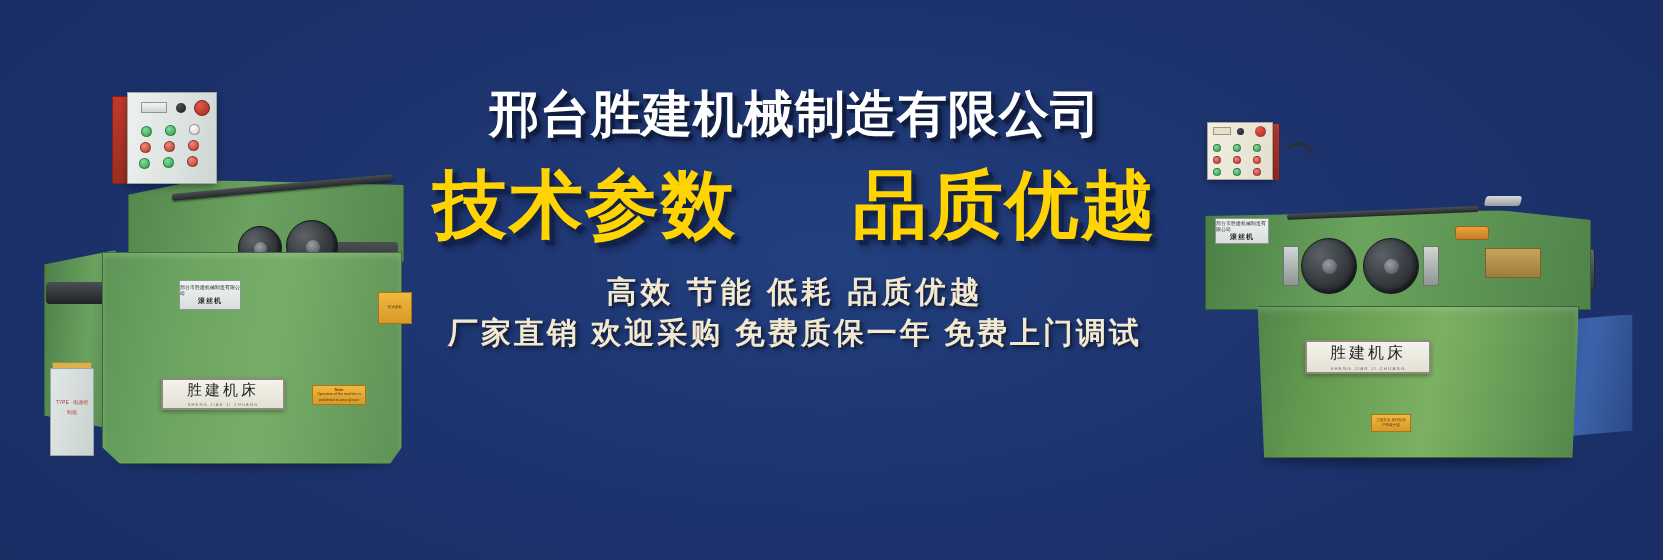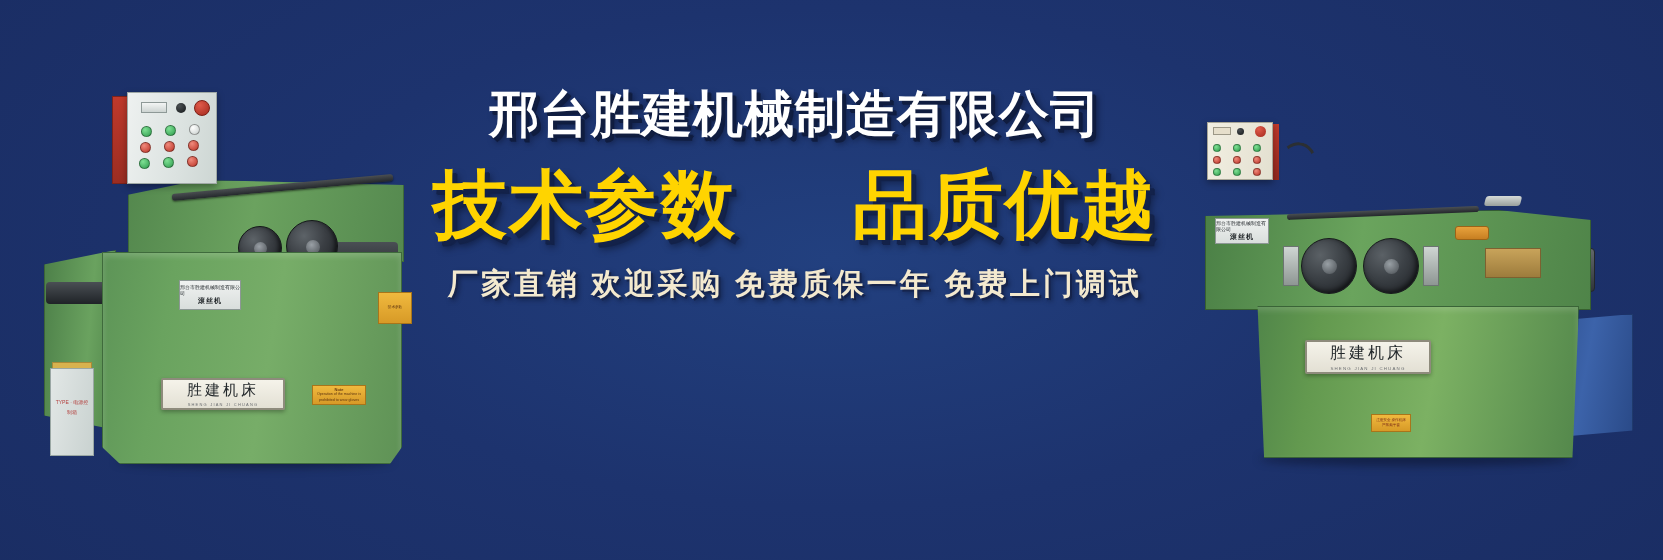--- a/index.html
+++ b/index.html
@@ -63,21 +63,21 @@
   .sub-line {
     font-weight:bold;
     color:#f3e9cf;
     letter-spacing:2px;
     white-space:nowrap;
     text-shadow:
        2px 2px 0 #16244c,
        3px 3px 5px rgba(5,10,25,.55);
   }
   .sub-line-1 { margin-top:30px; font-size:30px; letter-spacing:4px; }
-  .sub-line-2 { margin-top:22px; font-size:30px; letter-spacing:3px; }
+  .sub-line-2 { margin-top:0; font-size:30px; letter-spacing:3px; }
 
   
   .machine { position:absolute; z-index:3; }
 
   
   .machine-left { left:24px; top:92px; width:420px; height:390px; }
 
   .ml-body {
     position:absolute; left:78px; top:160px; width:300px; height:212px;
     background:linear-gradient(100deg,#5d9457 0%,#6aa35f 22%,#77ad68 55%,#5f9256 100%);
@@ -396,20 +396,21 @@
     <div class="ml-btn g" style="left:139px;top:65px;"></div>
     <div class="ml-btn r" style="left:163px;top:64px;"></div>
   </div>
 
   <div class="text-block">
     <div class="company-name">邢台胜建机械制造有限公司</div>
     <div class="headline">
       <span class="headline-part">技术参数</span>
       <span class="headline-part">品质优越</span>
     </div>
+    <div class="sub-line sub-line-1">高效  节能  低耗  品质优越</div>
     <div class="sub-line sub-line-2">厂家直销  欢迎采购  免费质保一年  免费上门调试</div>
   </div>
 
   <div class="machine machine-right">
     <div class="mr-base-shadow"></div>
     <div class="mr-tank"></div>
     <div class="mr-hose"></div>
     <div class="mr-motor"></div>
     <div class="mr-bed"></div>
     <div class="mr-bar"></div>

